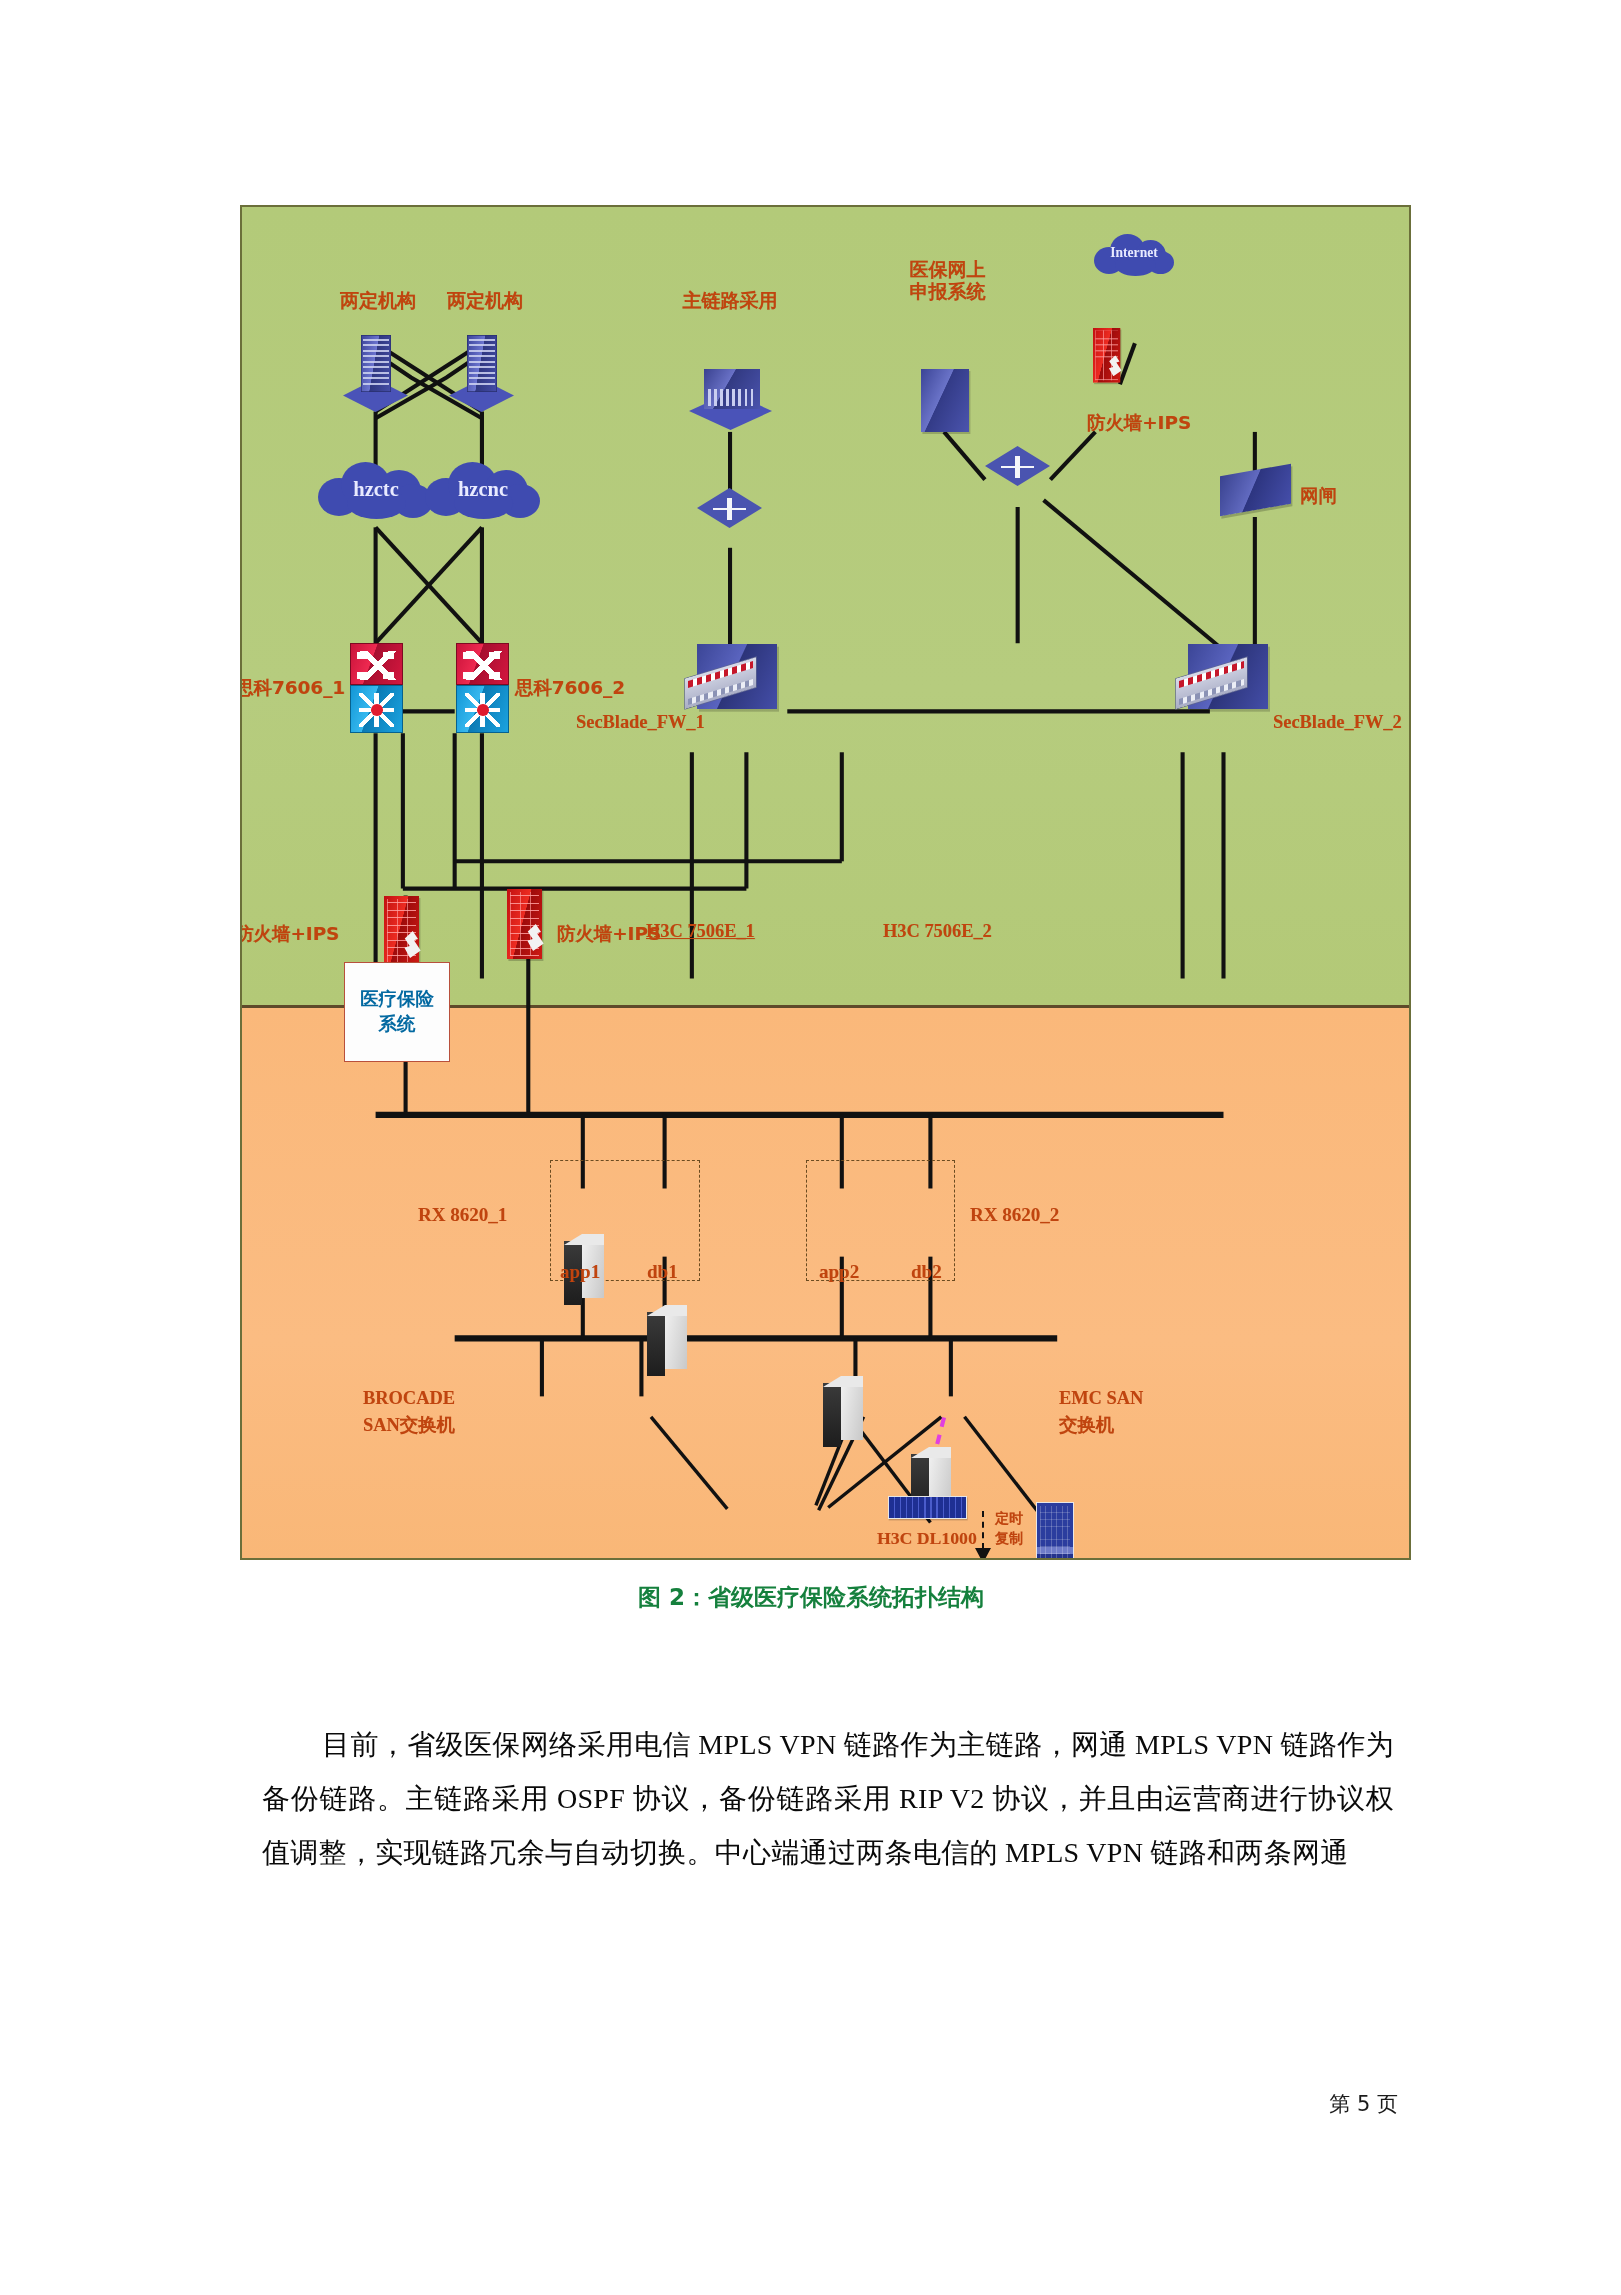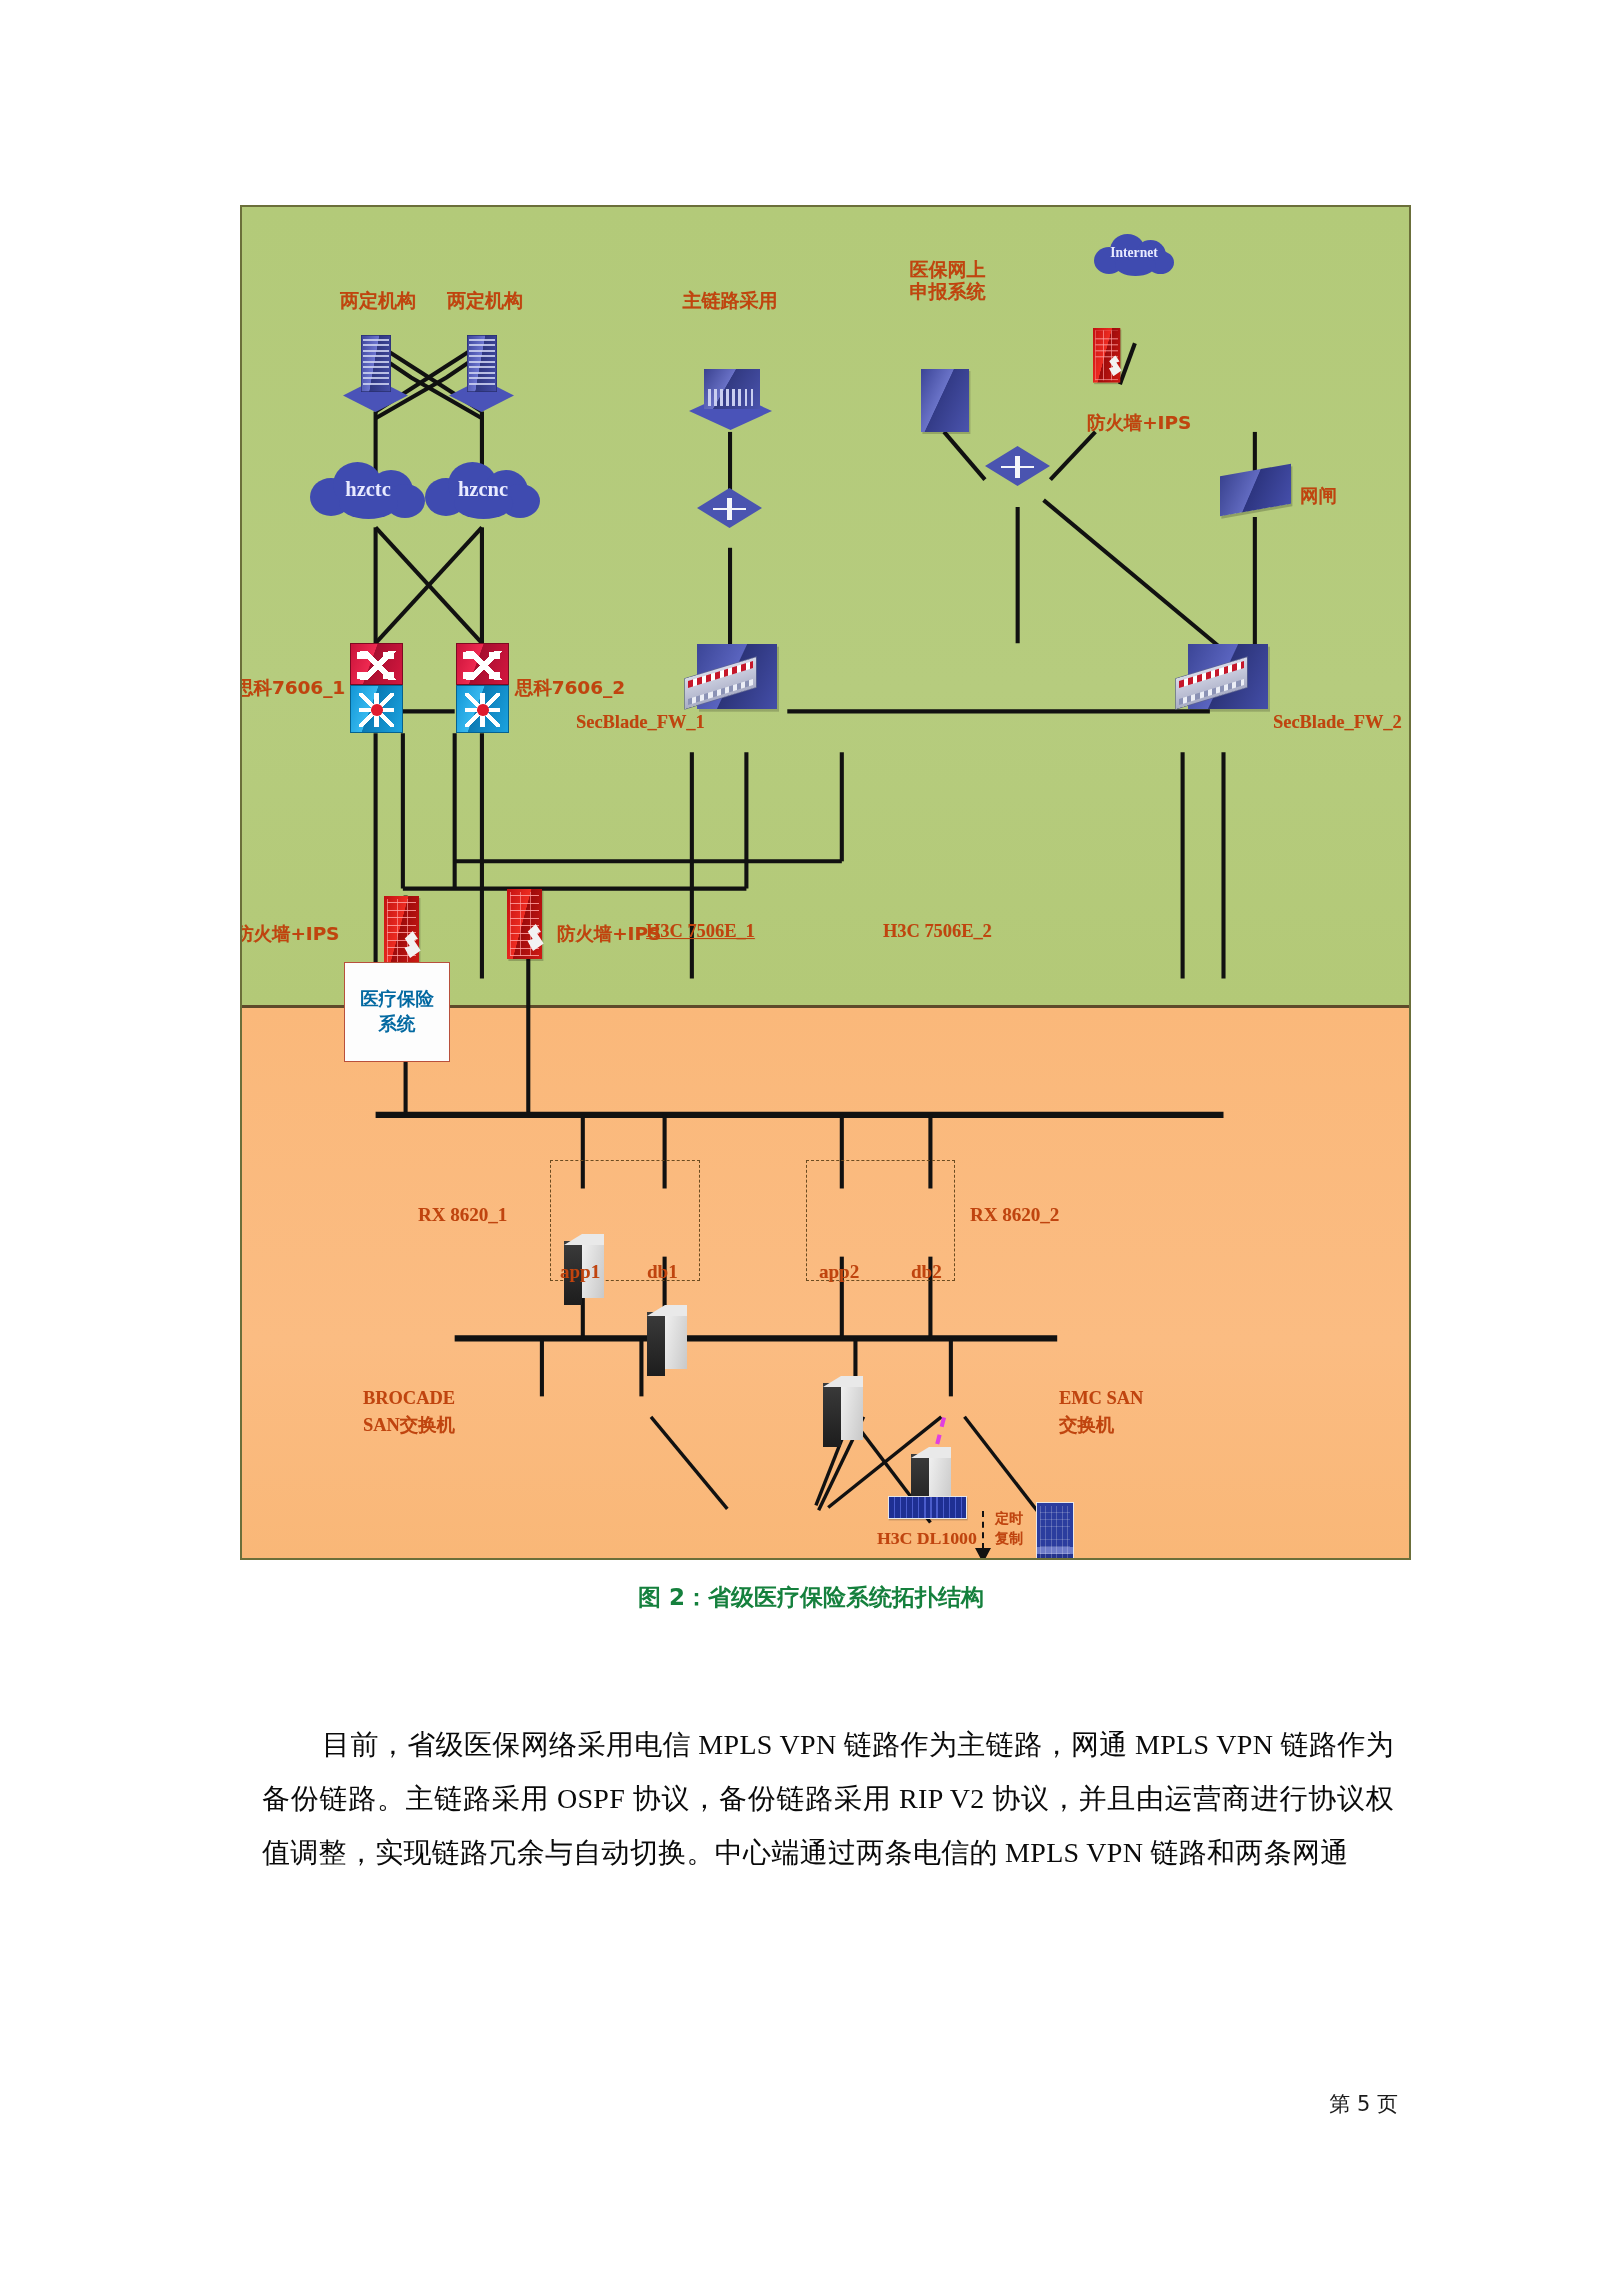--- a/index.html
+++ b/index.html
@@ -314,21 +314,21 @@
     <div class="cloud small">
       <i class="c1"></i>
         <i class="c2"></i>
         <i class="c3"></i>
         <i class="c4"></i>
         <i class="c5"></i>
       <span>Internet</span>
     </div>
   </div>
 
-  <div class="node" style="left:68px;top:252px;text-decoration:underline;">
+  <div class="node" style="left:76px;top:252px;text-decoration:underline;">
     <div class="cloud">
       <i class="c1"></i>
         <i class="c2"></i>
         <i class="c3"></i>
         <i class="c4"></i>
         <i class="c5"></i>
       <span style="font-size:20.5px;">hzctc</span>
     </div>
   </div>
   <div class="node" style="left:183px;top:252px;">

